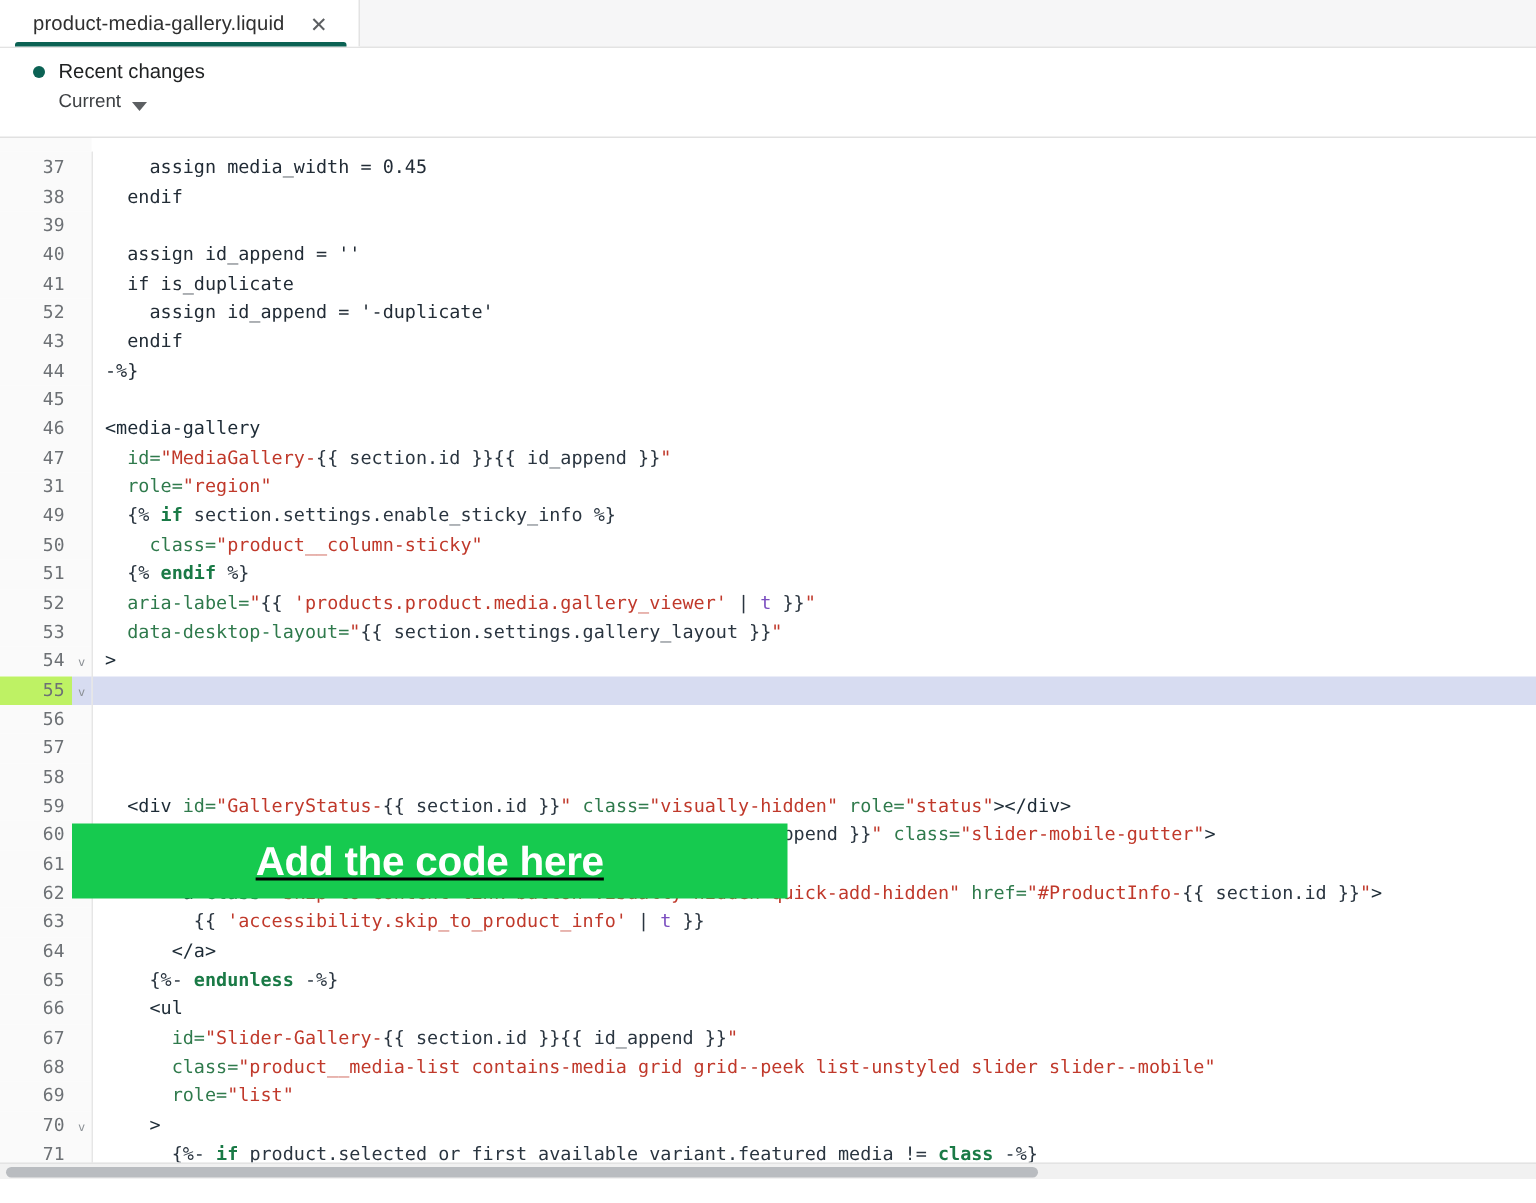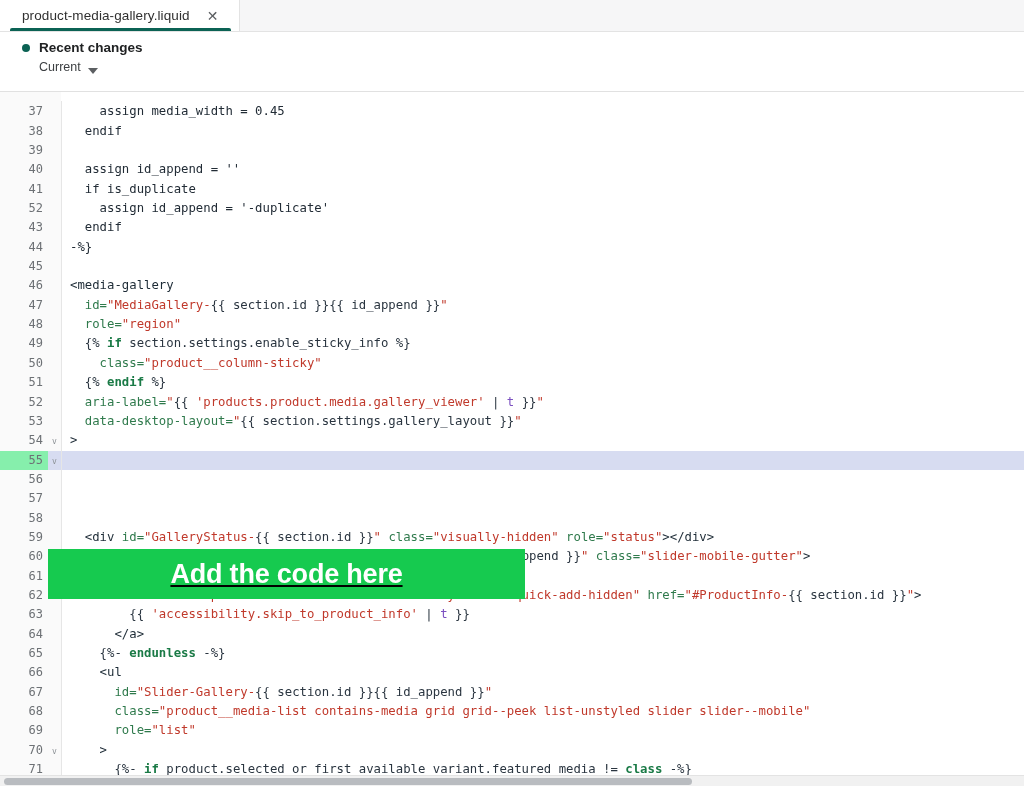--- a/index.html
+++ b/index.html
@@ -66,21 +66,21 @@
   }
   .dot {
     width: 8px; height: 8px;
     border-radius: 50%;
     background: #0b6254;
     flex: none;
   }
   .changes-title {
     font-size: 13.5px;
     color: #202223;
-    font-weight: 700;
+    font-weight: 400;
   }
   .changes-sub {
     display: flex;
     align-items: flex-end;
     gap: 7px;
     margin-left: 17px;
     margin-top: 5px;
   }
   .changes-sub-label {
     font-size: 12.5px;
@@ -242,28 +242,28 @@
       <div class="line"><span class="ln">38</span><span class="fold"></span><span class="code"><span class="t-plain">  endif</span></span></div>
       <div class="line"><span class="ln">39</span><span class="fold"></span><span class="code"><span class="t-plain"></span></span></div>
       <div class="line"><span class="ln">40</span><span class="fold"></span><span class="code"><span class="t-plain">  assign id_append = ''</span></span></div>
       <div class="line"><span class="ln">41</span><span class="fold"></span><span class="code"><span class="t-plain">  if is_duplicate</span></span></div>
       <div class="line"><span class="ln">52</span><span class="fold"></span><span class="code"><span class="t-plain">    assign id_append = '-duplicate'</span></span></div>
       <div class="line"><span class="ln">43</span><span class="fold"></span><span class="code"><span class="t-plain">  endif</span></span></div>
       <div class="line"><span class="ln">44</span><span class="fold"></span><span class="code"><span class="t-plain">-%}</span></span></div>
       <div class="line"><span class="ln">45</span><span class="fold"></span><span class="code"><span class="t-plain"></span></span></div>
       <div class="line"><span class="ln">46</span><span class="fold"></span><span class="code"><span class="t-tag">&lt;media-gallery</span></span></div>
       <div class="line"><span class="ln">47</span><span class="fold"></span><span class="code"><span class="t-attr">  id=</span><span class="t-str">"MediaGallery-</span><span class="t-punct">{{ section.id }}{{ id_append }}</span><span class="t-str">"</span></span></div>
-      <div class="line"><span class="ln">48</span><span class="fold"></span><span class="code"><span class="t-attr">  role=</span><span class="t-str">"region"</span></span></div>
+      <div class="line"><span class="ln">31</span><span class="fold"></span><span class="code"><span class="t-attr">  role=</span><span class="t-str">"region"</span></span></div>
       <div class="line"><span class="ln">49</span><span class="fold"></span><span class="code"><span class="t-punct">  {% </span><span class="t-kw">if</span><span class="t-punct"> section.settings.enable_sticky_info %}</span></span></div>
       <div class="line"><span class="ln">50</span><span class="fold"></span><span class="code"><span class="t-attr">    class=</span><span class="t-str">"product__column-sticky"</span></span></div>
       <div class="line"><span class="ln">51</span><span class="fold"></span><span class="code"><span class="t-punct">  {% </span><span class="t-kw">endif</span><span class="t-punct"> %}</span></span></div>
       <div class="line"><span class="ln">52</span><span class="fold"></span><span class="code"><span class="t-attr">  aria-label=</span><span class="t-str">"</span><span class="t-punct">{{ </span><span class="t-str">'products.product.media.gallery_viewer'</span><span class="t-punct"> | </span><span class="t-fn">t</span><span class="t-punct"> }}</span><span class="t-str">"</span></span></div>
       <div class="line"><span class="ln">53</span><span class="fold"></span><span class="code"><span class="t-attr">  data-desktop-layout=</span><span class="t-str">"</span><span class="t-punct">{{ section.settings.gallery_layout }}</span><span class="t-str">"</span></span></div>
       <div class="line"><span class="ln">54</span><span class="fold">v</span><span class="code"><span class="t-tag">&gt;</span></span></div>
-      <div class="line active"><span class="ln" style="background: #86efac;">55</span><span class="fold" style="background: rgb(215, 220, 241);">v</span><span class="code" style="background: rgb(215, 220, 241);"><span class="t-plain"></span></span></div>
+      <div class="line active"><span class="ln" style="background: #bef264;">55</span><span class="fold" style="background: rgb(215, 220, 241);">v</span><span class="code" style="background: rgb(215, 220, 241);"><span class="t-plain"></span></span></div>
       <div class="line"><span class="ln">56</span><span class="fold"></span><span class="code"><span class="t-plain"></span></span></div>
       <div class="line"><span class="ln">57</span><span class="fold"></span><span class="code"><span class="t-plain"></span></span></div>
       <div class="line"><span class="ln">58</span><span class="fold"></span><span class="code"><span class="t-plain"></span></span></div>
       <div class="line"><span class="ln">59</span><span class="fold"></span><span class="code"><span class="t-tag">  &lt;div </span><span class="t-attr">id=</span><span class="t-str">"GalleryStatus-</span><span class="t-punct">{{ section.id }}</span><span class="t-str">"</span><span class="t-attr"> class=</span><span class="t-str">"visually-hidden"</span><span class="t-attr"> role=</span><span class="t-str">"status"</span><span class="t-tag">&gt;&lt;/div&gt;</span></span></div>
       <div class="line"><span class="ln">60</span><span class="fold">v</span><span class="code"><span class="t-tag">  &lt;slider-component </span><span class="t-attr">id=</span><span class="t-str">"GalleryViewer-</span><span class="t-punct">{{ section.id }}{{ id_append }}</span><span class="t-str">"</span><span class="t-attr"> class=</span><span class="t-str">"slider-mobile-gutter"</span><span class="t-tag">&gt;</span></span></div>
       <div class="line"><span class="ln">61</span><span class="fold"></span><span class="code"><span class="t-punct">    {%- </span><span class="t-kw">unless</span><span class="t-punct"> is_duplicate -%}</span></span></div>
       <div class="line"><span class="ln">62</span><span class="fold"></span><span class="code"><span class="t-tag">      &lt;a </span><span class="t-attr">class=</span><span class="t-str">"skip-to-content-link button visually-hidden quick-add-hidden"</span><span class="t-attr"> href=</span><span class="t-str">"#ProductInfo-</span><span class="t-punct">{{ section.id }}</span><span class="t-str">"</span><span class="t-tag">&gt;</span></span></div>
       <div class="line"><span class="ln">63</span><span class="fold"></span><span class="code"><span class="t-punct">        {{ </span><span class="t-str">'accessibility.skip_to_product_info'</span><span class="t-punct"> | </span><span class="t-fn">t</span><span class="t-punct"> }}</span></span></div>
       <div class="line"><span class="ln">64</span><span class="fold"></span><span class="code"><span class="t-tag">      &lt;/a&gt;</span></span></div>
       <div class="line"><span class="ln">65</span><span class="fold"></span><span class="code"><span class="t-punct">    {%- </span><span class="t-kw">endunless</span><span class="t-punct"> -%}</span></span></div>

